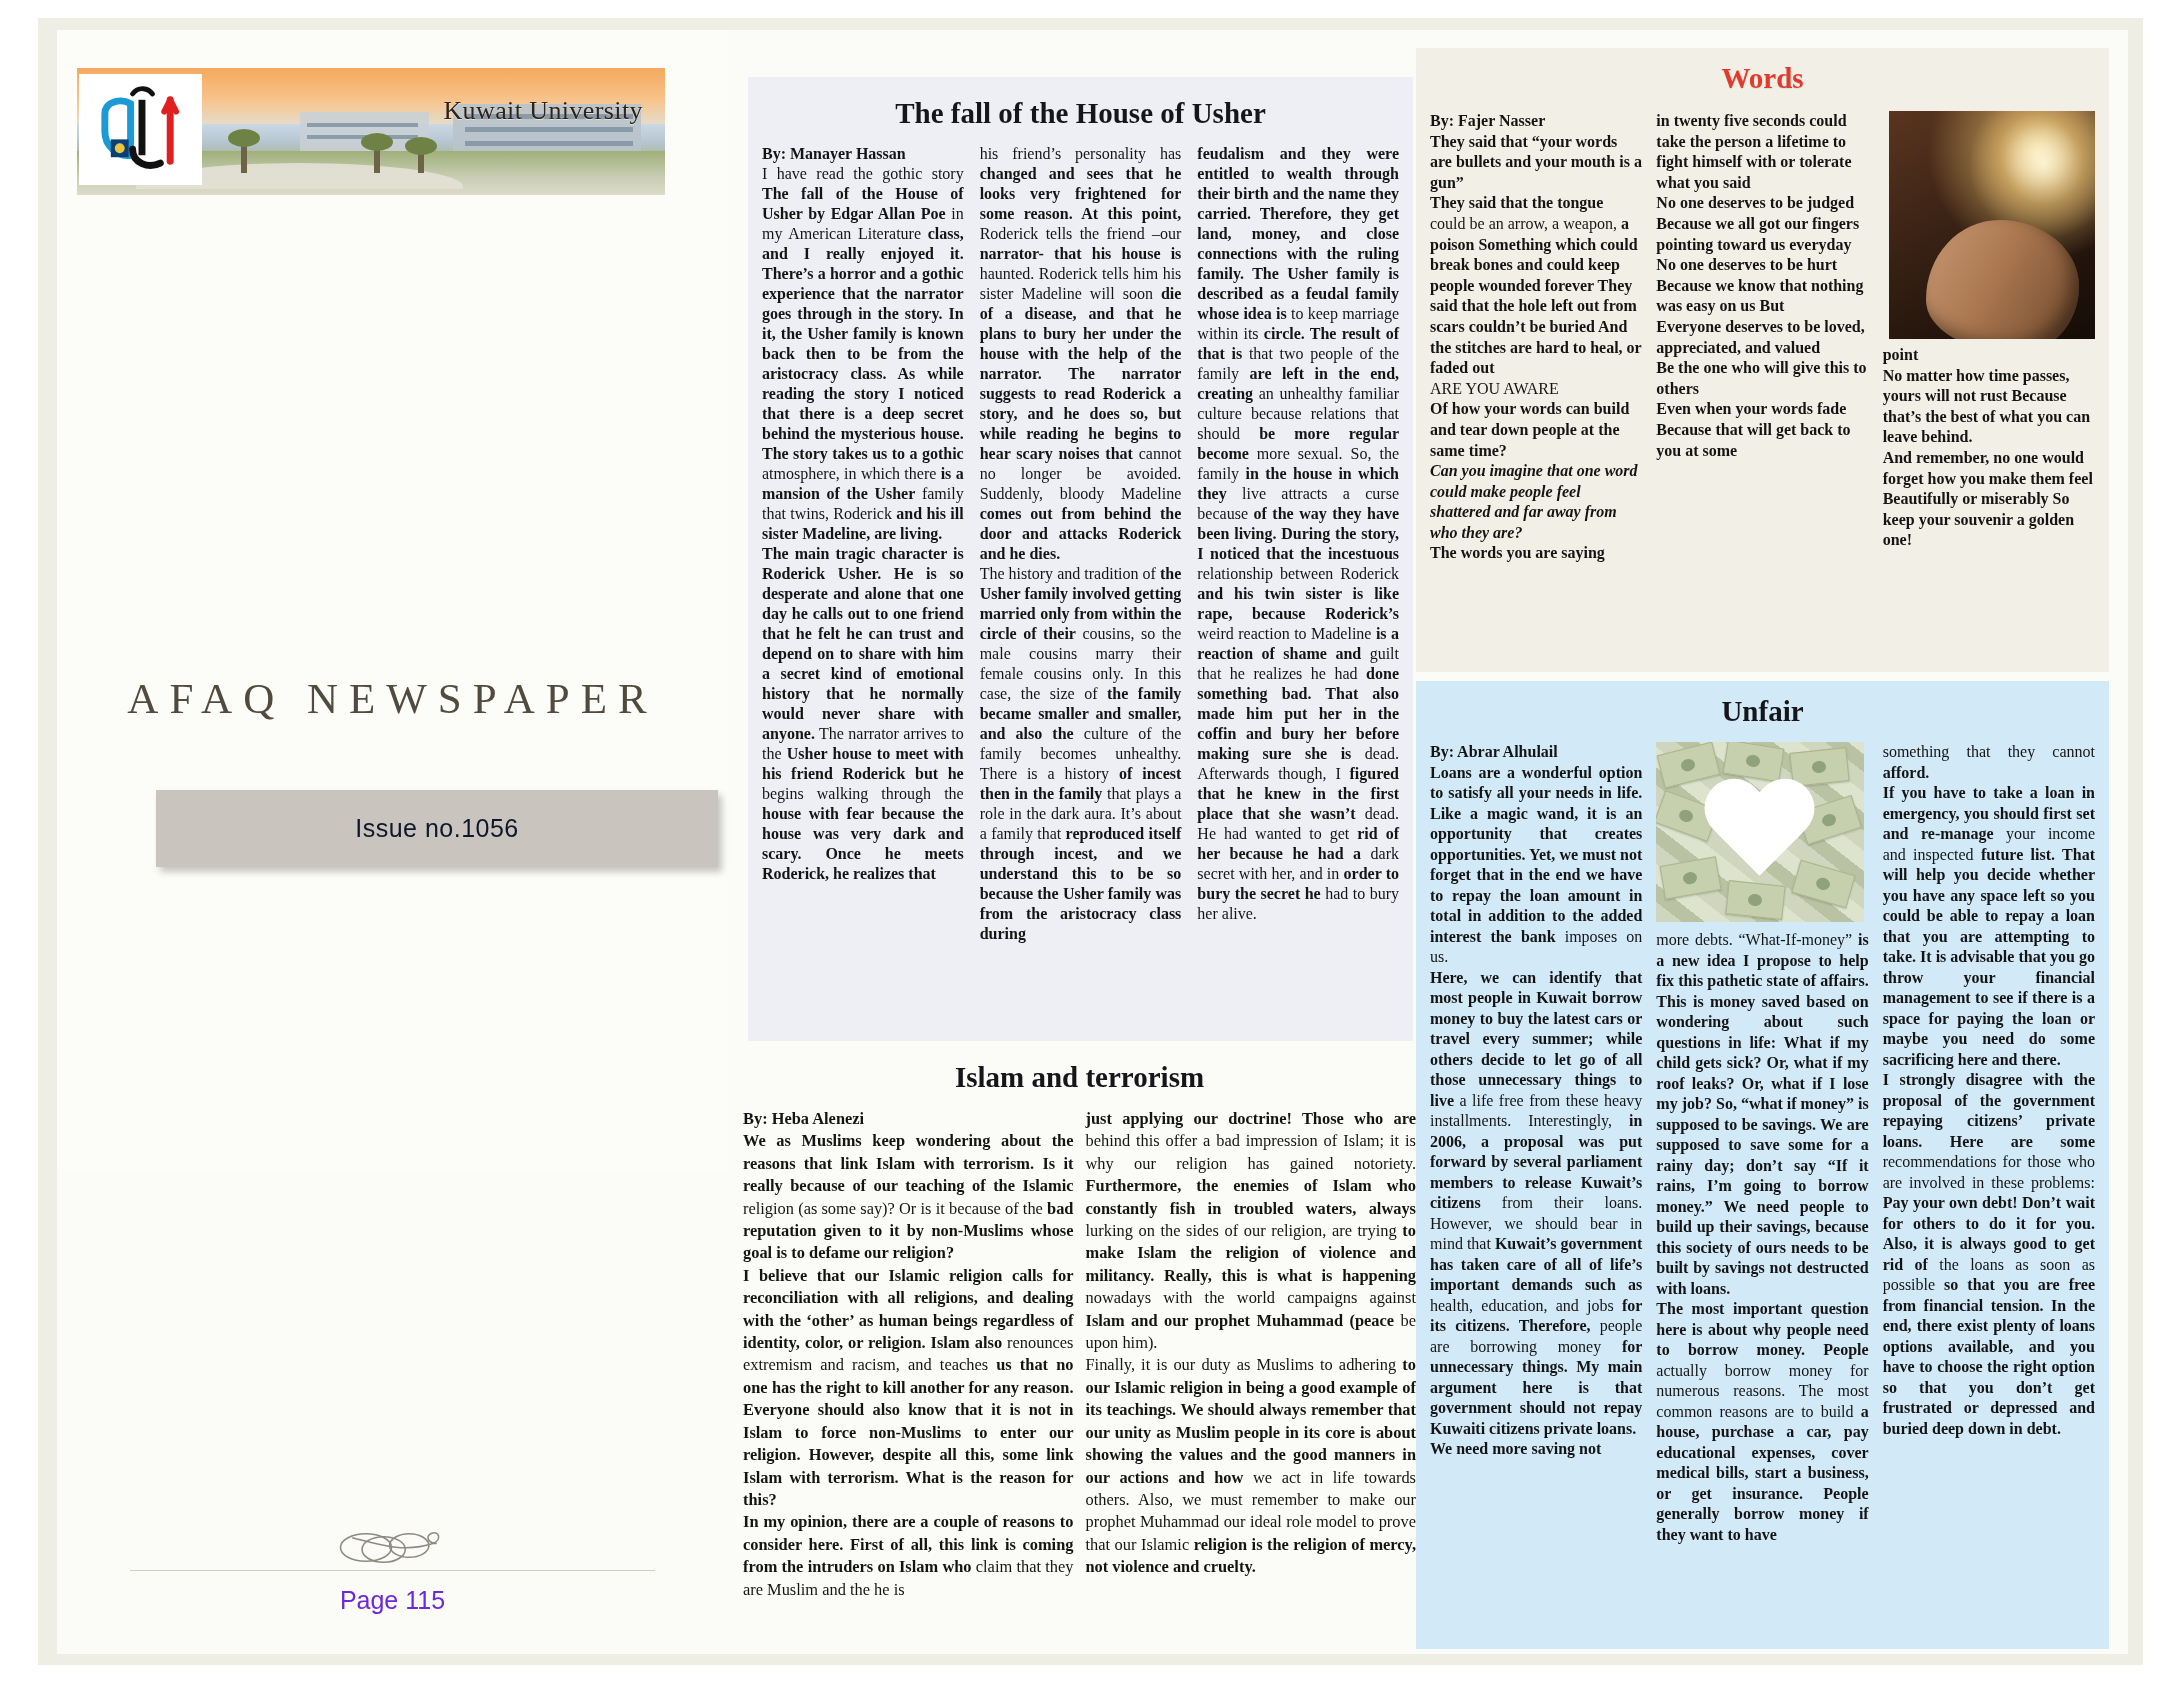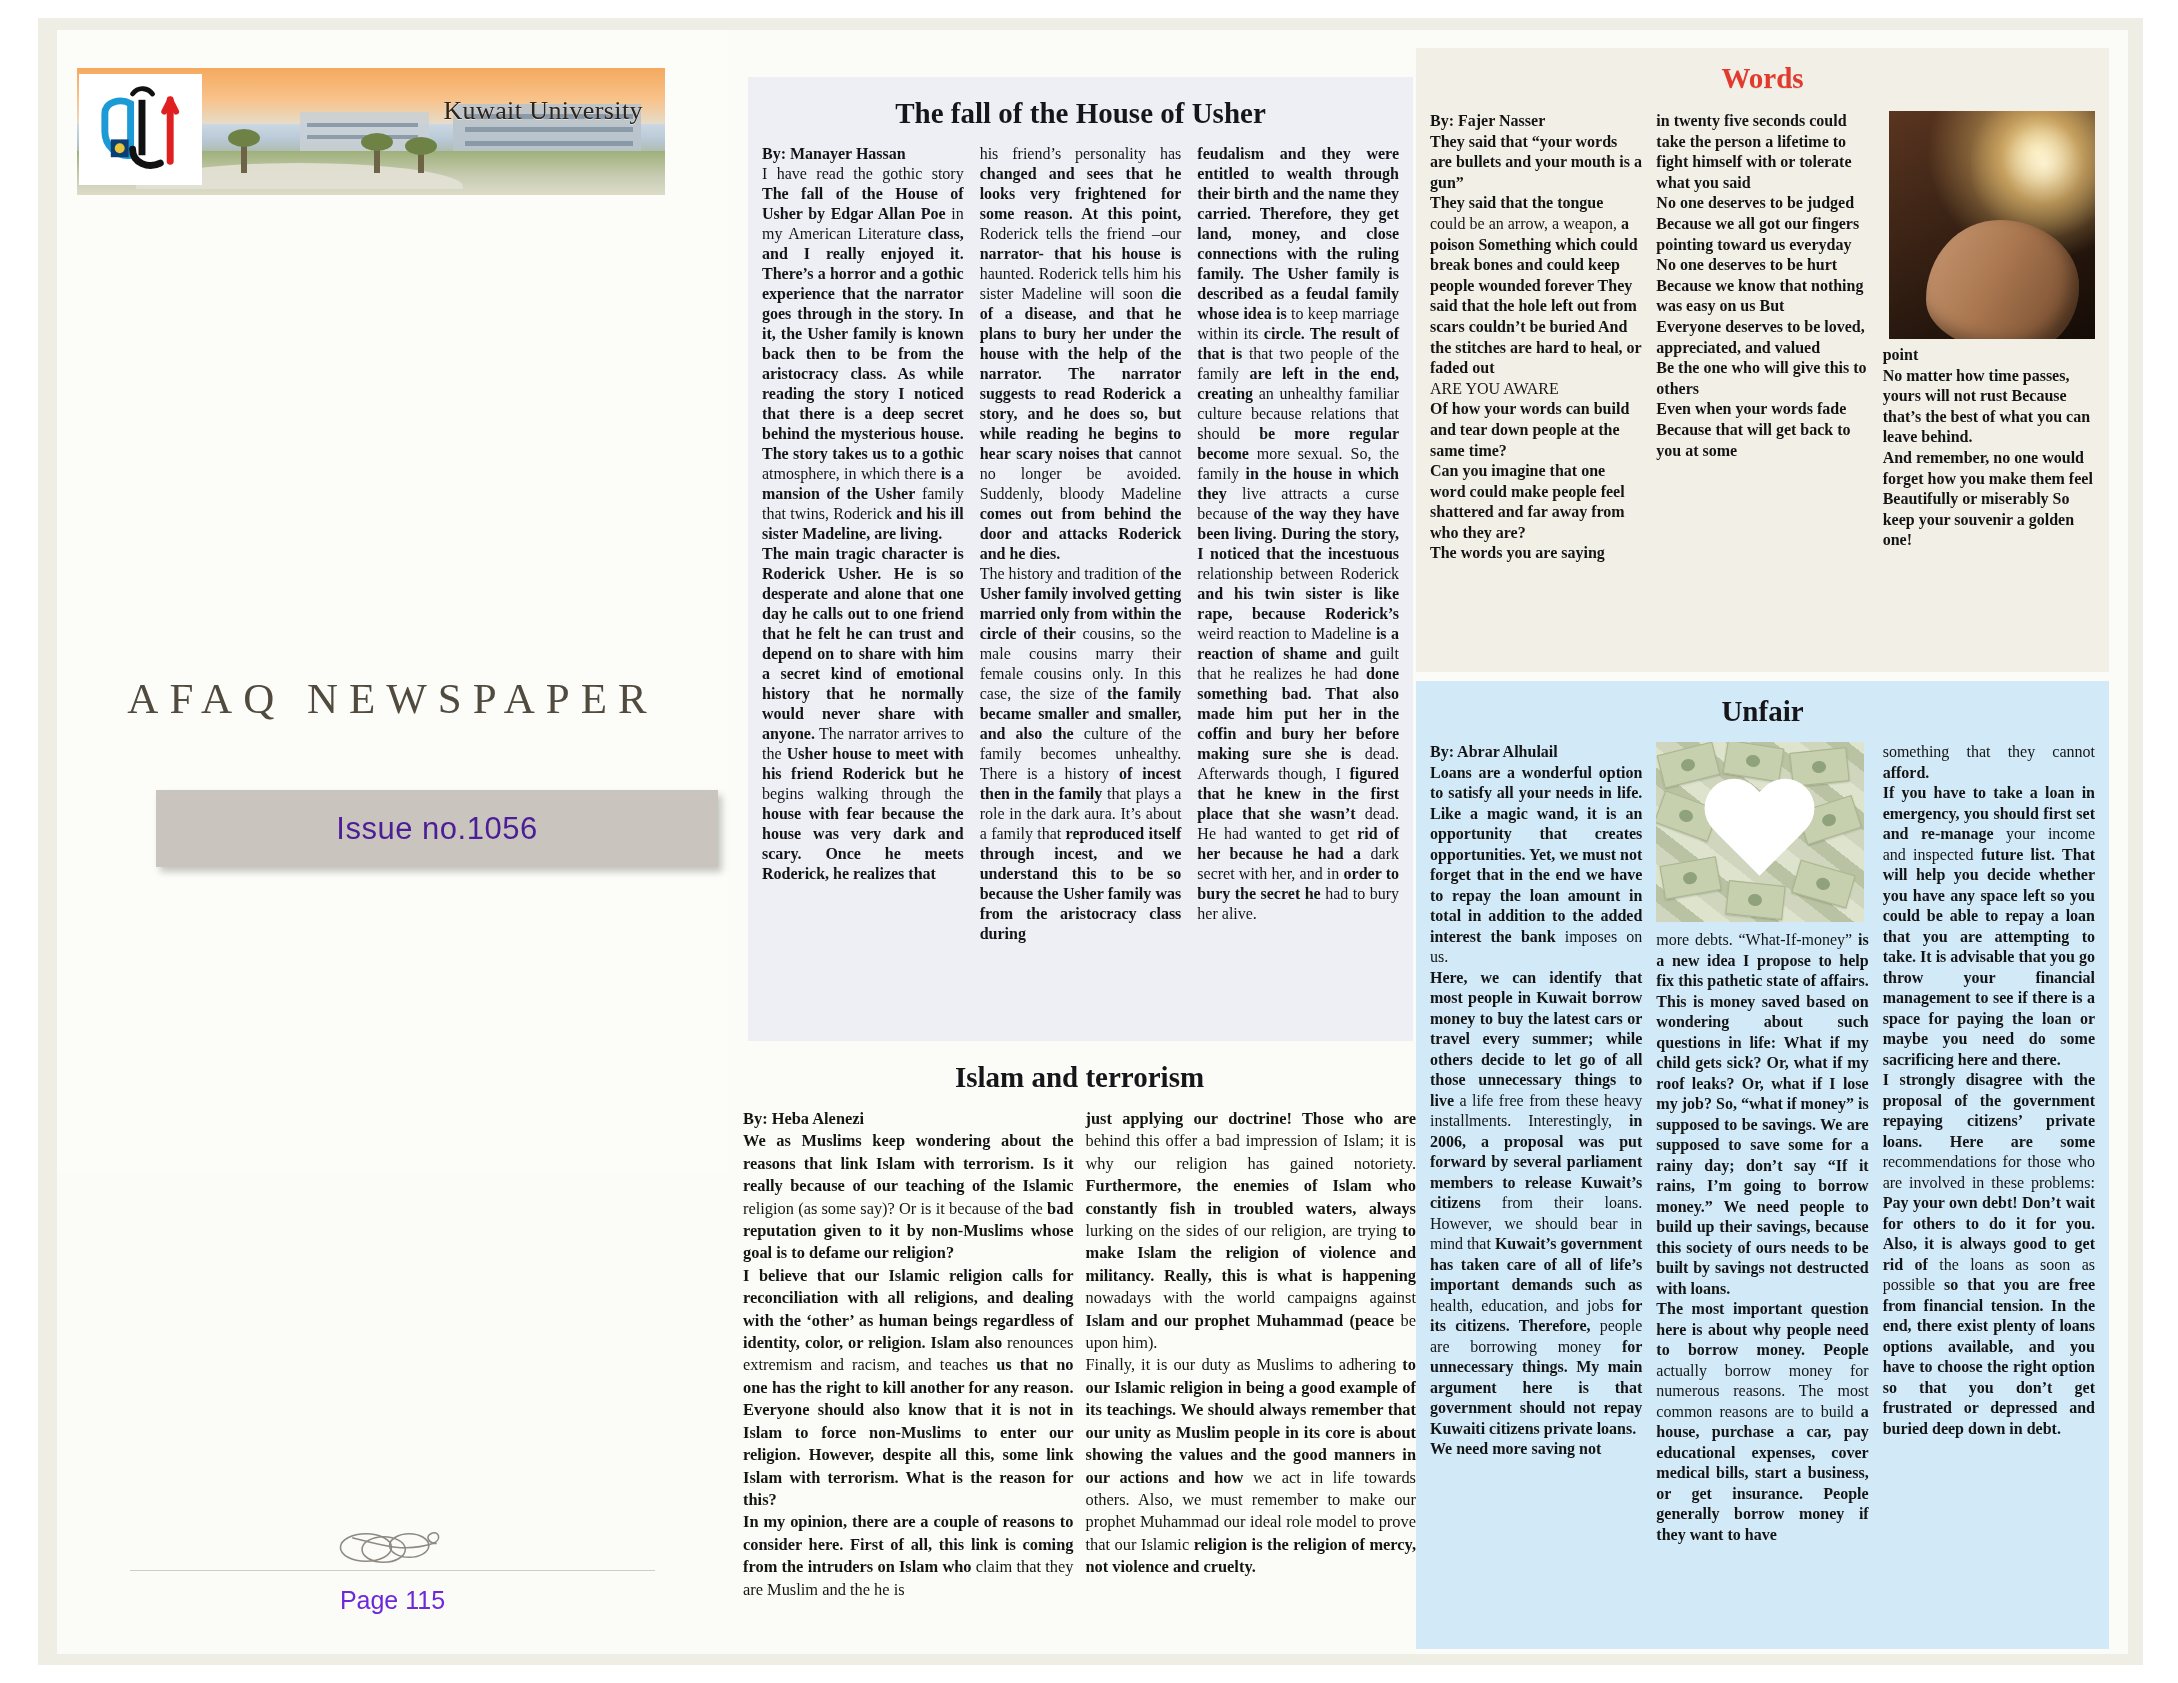--- a/index.html
+++ b/index.html
@@ -70,21 +70,21 @@
     white-space:nowrap;
   }
   .issue-badge {
     position:absolute; left:99px; top:760px; width:562px; height:77px;
     background:#c9c5be;
     box-shadow:4px 5px 7px rgba(0,0,0,.22);
     display:flex; align-items:center; justify-content:center;
   }
   .issue-badge span {
     font-family:"Liberation Sans", sans-serif;
-    font-size:31px; color:#4c1d95; letter-spacing:0.5px;
+    font-size:25px; color:#0f172a; letter-spacing:0.5px;
   }
   .continued {
     position:absolute; left:0; top:879px; width:671px;
     text-align:center;
     font-family:"Liberation Sans", sans-serif;
     font-size:28px; color:#2e2e2e;
   }
   .ornament {
     position:absolute; left:0; top:1490px; width:671px; text-align:center;
   }
@@ -309,21 +309,21 @@
   <div class="art" id="art-words">
     <div class="art-head">Words</div>
     <div class="cols">
       <div class="col">
         <div class="ptext"><b> By: Fajer Nasser</b></div>
         <div class="ptext">
             <span style="display:block;text-indent:0;"><b>They said that “your words are bullets and your mouth is a gun”</b></span>
             <span style="display:block;text-indent:0;"><b>They said that the tongue</b> could be an arrow, a weapon, <b>a poison Something which could break bones and could keep people wounded forever They said that the hole left out from scars couldn’t be buried And the stitches are hard to heal, or faded out</b></span>
             <span style="display:block;text-indent:0;">ARE YOU AWARE</span>
             <span style="display:block;text-indent:0;"><b>Of how your words can build and tear down people at the same time?</b></span>
-            <span style="display:block;text-indent:0;"><b>Can you imagine that one word could make people feel shattered and far away from who they are?</b></span>
+            <span style="display:block;text-indent:0;font-style:italic;"><b>Can you imagine that one word could make people feel shattered and far away from who they are?</b></span>
             <span style="display:block;text-indent:0;"><b>The words you are saying</b></span>
           </div>
       </div>
       <div class="col">
         <div class="ptext">
             <span style="display:block;text-indent:0;"><b>in twenty five seconds could take the person a lifetime to fight himself with or tolerate what you said</b></span>
             <span style="display:block;text-indent:0;"><b>No one deserves to be judged</b></span>
             <span style="display:block;text-indent:0;"><b>Because we all got our fingers pointing toward us everyday</b></span>
             <span style="display:block;text-indent:0;"><b>No one deserves to be hurt</b></span>
             <span style="display:block;text-indent:0;"><b>Because we know that nothing was easy on us But</b></span>

